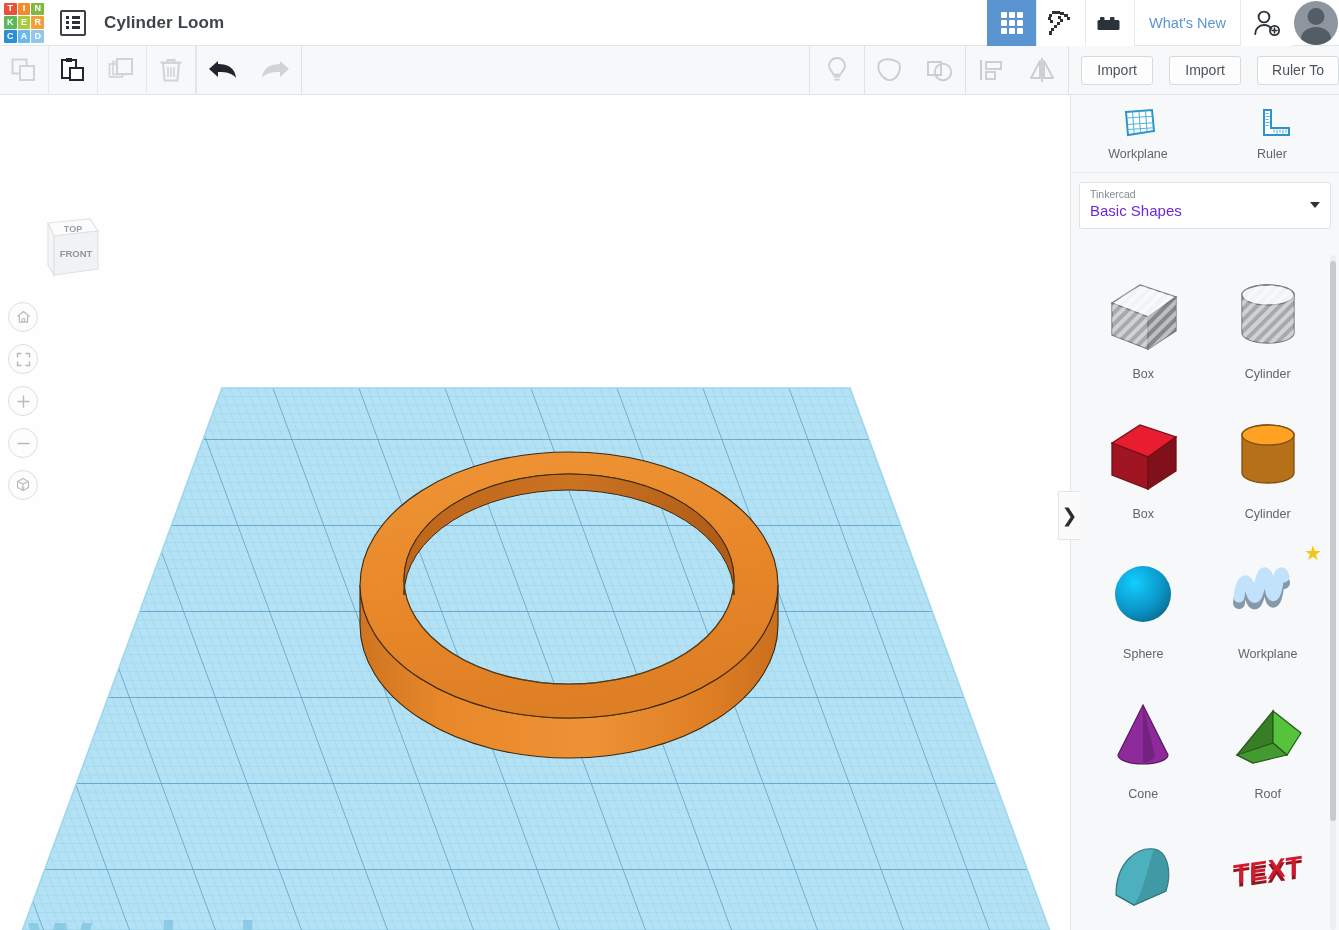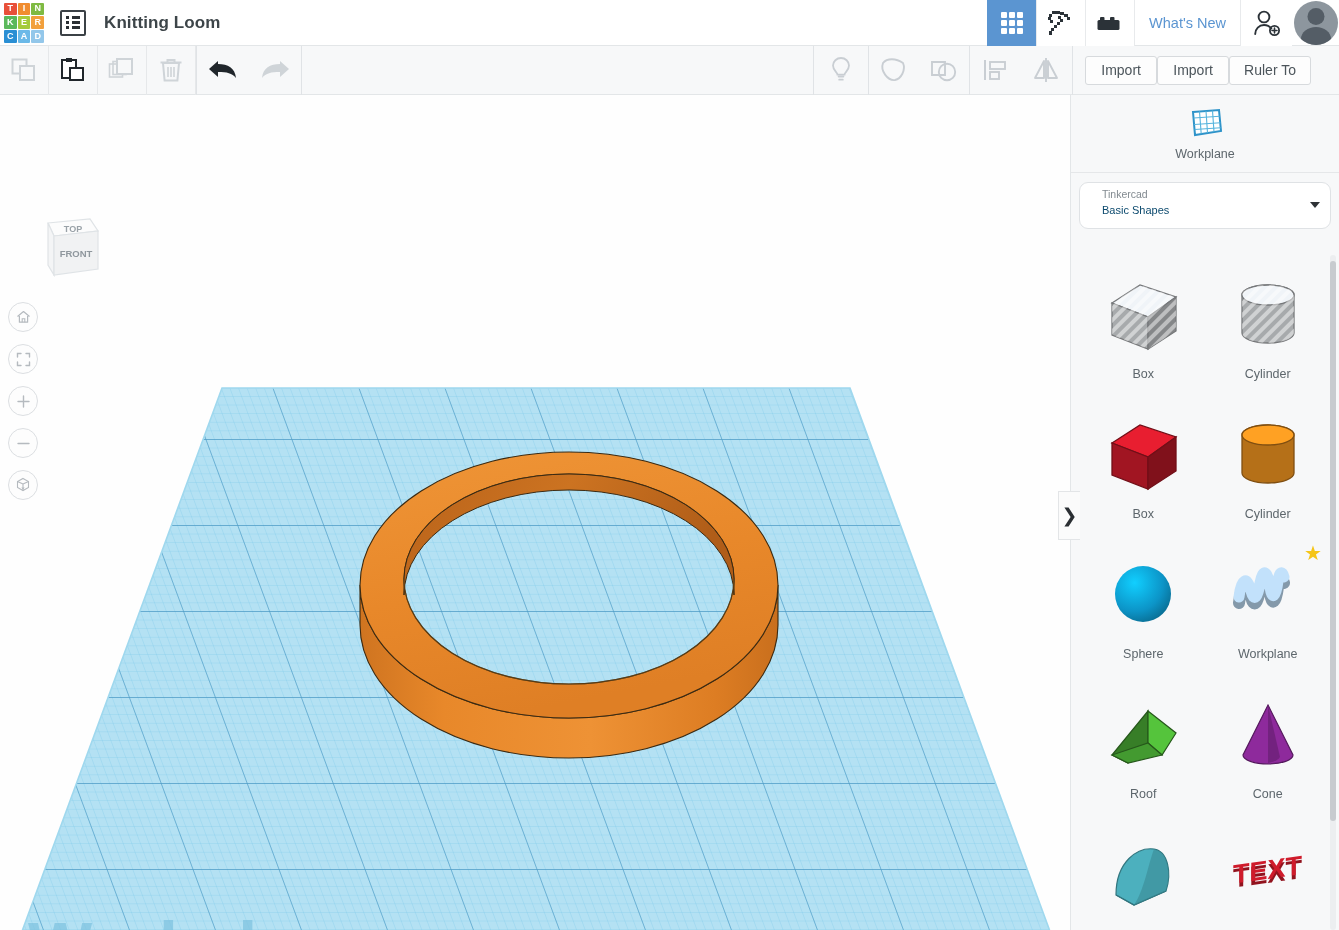--- a/index.html
+++ b/index.html
@@ -66,21 +66,21 @@
     display:flex;align-items:center;
   }
   .tgroup{display:flex;align-items:center;height:49px;}
   .tbtn{
     width:49px;height:49px;display:flex;align-items:center;justify-content:center;cursor:pointer;
     border-right:1px solid #e6e8ea;box-sizing:border-box;
   }
   .tbtn.plain{border-right:none;}
   .sep{width:1px;height:49px;background:#e0e3e6;}
   .spacer{flex:1;}
-  .actbtns{display:flex;align-items:flex-start;gap:0;padding-right:28px;}
+  .actbtns{display:flex;align-items:flex-start;gap:16px;padding-right:0;}
   .actbtn{
     height:29px;min-width:72px;padding:0 14px;border:1px solid #d7dadd;background:#fdfdfd;
     border-radius:3px;color:#4c555b;font-size:14px;display:flex;align-items:center;justify-content:center;
     cursor:pointer;box-sizing:border-box;
   }
 
   
   .canvas{
     position:absolute;left:0;top:95px;width:1070px;height:835px;
     background:#a21caf;overflow:hidden;
@@ -107,25 +107,25 @@
   .rpanel{
     position:absolute;left:1070px;top:95px;width:269px;height:835px;
     background:#f7f8f9;border-left:1px solid #e3e6e8;box-sizing:border-box;
   }
   .rp-tools{height:77px;display:flex;border-bottom:1px solid #e5e7e9;}
   .rp-tool{
     flex:1;display:flex;flex-direction:column;align-items:center;justify-content:center;gap:6px;cursor:pointer;
   }
   .rp-tool span{color:#5d666c;font-size:12.5px;}
   .rp-select{
-    margin:9px 8px 0 8px;height:47px;background:#fff;border:1px solid #dfe2e5;border-radius:9px;
-    padding:5px 22px;box-sizing:border-box;position:relative;cursor:pointer;
+    margin:9px 8px 0 8px;height:47px;background:#fff;border:1px solid #dfe2e5;border-radius:3px;
+    padding:5px 10px;box-sizing:border-box;position:relative;cursor:pointer;
   }
   .rp-select .lbl{font-size:10.5px;color:#828a90;line-height:13px;}
-  .rp-select .val{font-size:11px;color:#0c4a6e;line-height:19px;}
+  .rp-select .val{font-size:15px;color:#6d28d9;line-height:19px;}
   .rp-select .caret{
     position:absolute;right:10px;top:19px;width:0;height:0;
     border-left:5px solid transparent;border-right:5px solid transparent;border-top:6px solid #2e3236;
   }
   .shapes{
     position:absolute;left:0;top:160px;width:269px;height:675px;overflow:hidden;
   }
   .shape-grid{
     display:grid;grid-template-columns:1fr 1fr;padding:6px 10px 0 10px;
   }
@@ -170,21 +170,21 @@
       <div class="menu-row">
           <b></b>
           <u></u>
         </div>
       <div class="menu-row">
           <b></b>
           <u></u>
         </div>
     </div>
 
-    <div class="doc-title">Knitting Loom</div>
+    <div class="doc-title">Cylinder Loom</div>
 
     <div class="topbar-right">
 
       <div class="tb-btn active">
         <div class="grid9">
           <i></i>
             <i></i>
             <i></i>
             <i></i>
             <i></i>
@@ -434,20 +434,28 @@
 
     <div class="rp-tools">
       <div class="rp-tool">
         <svg width="40" height="34" viewBox="0 0 40 34">
           <polygon points="8,5 34,3 36,24 10,28" fill="#fff" stroke="#2e93c9" stroke-width="2"></polygon>
           <path d="M14.5,4.4 16.2,26.6M21,4 22.5,25.7M27.5,3.6 29,24.9" stroke="#56b4dd" stroke-width="1.1"></path>
           <path d="M8.6,11 34.6,9.2M9.2,17.5 35.3,15.8M9.7,22.5 35.7,20.8" stroke="#56b4dd" stroke-width="1.1"></path>
         </svg>
         <span>Workplane</span>
       </div>
+      <div class="rp-tool">
+        <svg width="40" height="34" viewBox="0 0 40 34">
+          <path d="M12 3h7v18h18v7H12z" fill="#fff" stroke="#2e93c9" stroke-width="2"></path>
+          <path d="M13.6 6.5h3M13.6 9.5h4.4M13.6 12.5h3M13.6 15.5h4.4M13.6 18.5h3" stroke="#56b4dd" stroke-width="1.1"></path>
+          <path d="M22 22.4v3M25 22.4v4.4M28 22.4v3M31 22.4v4.4M34 22.4v3" stroke="#56b4dd" stroke-width="1.1"></path>
+        </svg>
+        <span>Ruler</span>
+      </div>
     </div>
 
     <div class="rp-select">
       <div class="lbl">Tinkercad</div>
       <div class="val">Basic Shapes</div>
       <div class="caret"></div>
     </div>
 
     <div class="shapes">
       <div class="shape-grid" id="shape-grid">
@@ -524,35 +532,35 @@
               <svg width="86" height="86" viewBox="0 0 86 86">
         <path d="M14 50c2-18 8-22 12-6 3 12 7 6 9-8 3-16 8-12 10 4 2 14 6 10 8-6 1-8 4-12 6-4" fill="none" stroke="#8499aa" stroke-width="12" stroke-linecap="round" stroke-linejoin="round"></path>
         <path d="M14 44c2-18 8-22 12-6 3 12 7 6 9-8 3-16 8-12 10 4 2 14 6 10 8-6 1-8 4-12 6-4" fill="none" stroke="#c2e1fb" stroke-width="11" stroke-linecap="round" stroke-linejoin="round"></path>
               </svg>
             </span>
             <span class="cap">Workplane</span>
           </div>
           <div class="shape-cell">
             <span class="shape-art">
               <svg width="86" height="86" viewBox="0 0 86 86">
+        <path d="M43 12 L68 62 A25 9 0 0 1 18 62 Z" fill="#8e2a9c" stroke="#55195e" stroke-width="1.2"></path>
+        <path d="M43 12 L55 64 A25 9 0 0 1 43 70 Z" fill="#6f217a" opacity=".85"></path>
+              </svg>
+            </span>
+            <span class="cap">Cone</span>
+          </div>
+          <div class="shape-cell">
+            <span class="shape-art">
+              <svg width="86" height="86" viewBox="0 0 86 86">
         <polygon points="12,62 48,18 48,50 28,70" fill="#377e27" stroke="#26581b" stroke-width="1.2"></polygon>
         <polygon points="48,18 76,40 62,62 48,50" fill="#55c43c" stroke="#26581b" stroke-width="1.2"></polygon>
         <polygon points="12,62 28,70 62,62 48,50" fill="#439a30" stroke="#26581b" stroke-width="1.2"></polygon>
               </svg>
             </span>
             <span class="cap">Roof</span>
-          </div>
-          <div class="shape-cell">
-            <span class="shape-art">
-              <svg width="86" height="86" viewBox="0 0 86 86">
-        <path d="M43 12 L68 62 A25 9 0 0 1 18 62 Z" fill="#8e2a9c" stroke="#55195e" stroke-width="1.2"></path>
-        <path d="M43 12 L55 64 A25 9 0 0 1 43 70 Z" fill="#6f217a" opacity=".85"></path>
-              </svg>
-            </span>
-            <span class="cap">Cone</span>
           </div>
           <div class="shape-cell">
             <span class="shape-art">
               <svg width="86" height="86" viewBox="0 0 86 86">
         <path d="M16 62 C16 28 38 14 54 16 C68 18 72 40 66 58 L34 72 Z" fill="#4cb0be" stroke="#32767f" stroke-width="1.2"></path>
         <path d="M16 62 L34 72 L66 58" fill="none" stroke="#32767f" stroke-width="1.2"></path>
         <path d="M54 16 C68 18 72 40 66 58 L34 72 C44 58 48 32 54 16Z" fill="#3b8a94" opacity=".6"></path>
               </svg>
             </span>
             <span class="cap"></span>

